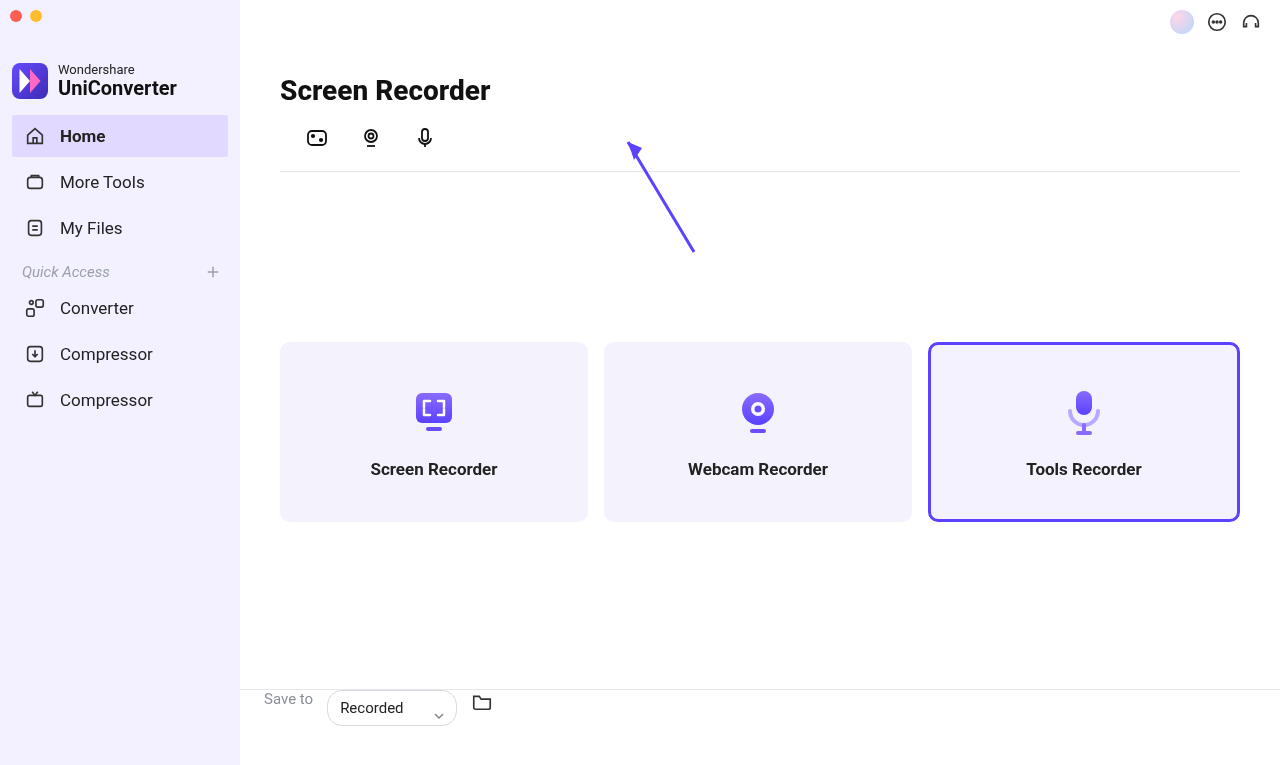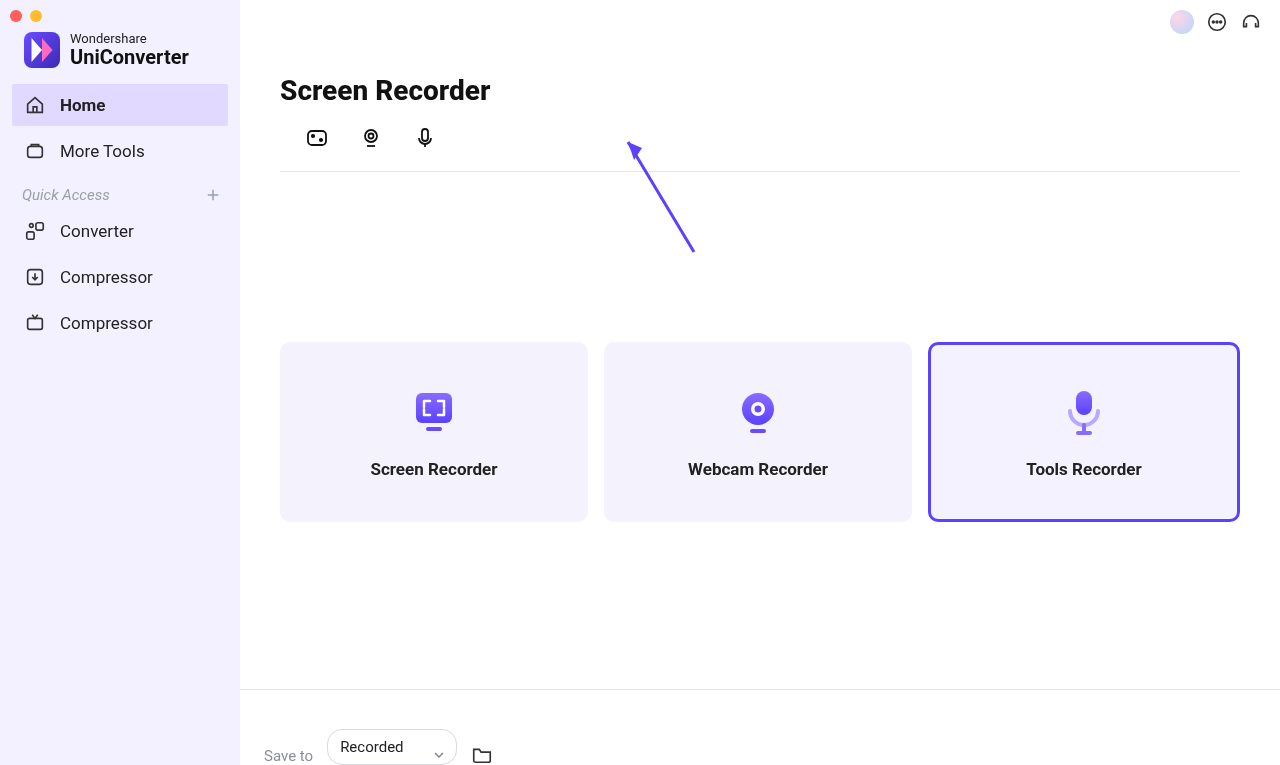--- a/index.html
+++ b/index.html
@@ -13,21 +13,21 @@
     background: #f3f1ff;
     display: flex;
     flex-direction: column;
     padding-top: 6px;
   }
   .window-dots { display: flex; gap: 8px; padding: 4px 0 8px 10px; }
   .dot { width: 12px; height: 12px; border-radius: 50%; }
   .dot.red { background: #ff5f57; }
   .dot.yellow { background: #ffbd2e; }
 
-  .brand { display: flex; align-items: center; gap: 10px; padding: 2px 12px 16px 24px; }
+  .brand { display: flex; align-items: center; gap: 10px; padding: 2px 12px 16px 12px; margin-top: 31px; }
   .brand-logo {
     width: 36px; height: 36px; border-radius: 8px;
     background: linear-gradient(135deg,#6a4bff,#3b2bb5);
     display: flex; align-items: center; justify-content: center;
   }
   .brand-text { display: flex; flex-direction: column; line-height: 1.1; }
   .brand-top { font-size: 13px; color: #222; }
   .brand-bottom { font-size: 20px; font-weight: 700; color: #111; }
 
   .nav { display: flex; flex-direction: column; gap: 4px; padding: 0 12px; }
@@ -79,21 +79,21 @@
     border: 1px solid transparent;
   }
   .card.highlight { border: 3px solid #5a42ff; background: #f4f2ff; }
   .card-icon { width: 56px; height: 56px; display:flex; align-items:center; justify-content:center; }
   .card-label { font-size: 17px; font-weight: 700; color: #222; }
 
   
   .bottombar {
     position: absolute; left: 0; right: 0; bottom: 0;
     height: 76px; border-top: 1px solid #e6e6ea;
-    display: flex; align-items: flex-end; gap: 14px;
+    display: flex; align-items: flex-start; gap: 14px;
     padding: 0 24px;
   }
   .saveto-label { color: #8a8f98; font-size: 15px; }
   .dropdown {
     display: flex; align-items: center; justify-content: space-between;
     border: 1px solid #d9d9df; border-radius: 15px;
     padding: 8px 12px; width: 130px; cursor: pointer;
     font-size: 15px; color: #222; background: #fff;
   }
   .caret { width: 10px; height: 6px; }
@@ -137,20 +137,29 @@
       <span>Home</span>
     </div>
     <div class="nav-item">
       <span class="nav-icon">
         <svg viewBox="0 0 24 24">
             <rect x="4" y="7" width="16" height="12" rx="3"></rect>
             <path d="M8 7 V5 H16 V7"></path>
           </svg>
       </span>
       <span>More Tools</span>
+    </div>
+    <div class="nav-item">
+      <span class="nav-icon">
+        <svg viewBox="0 0 24 24">
+            <rect x="5" y="4" width="14" height="16" rx="3"></rect>
+            <path d="M9 10 H15 M9 14 H15"></path>
+          </svg>
+      </span>
+      <span>My Files</span>
     </div>
   </nav>
 
   <div class="quick-access">
     <span>Quick Access</span>
     <span class="plus">
       <svg viewBox="0 0 24 24">
           <path d="M12 5 V19 M5 12 H19"></path>
         </svg>
     </span>

